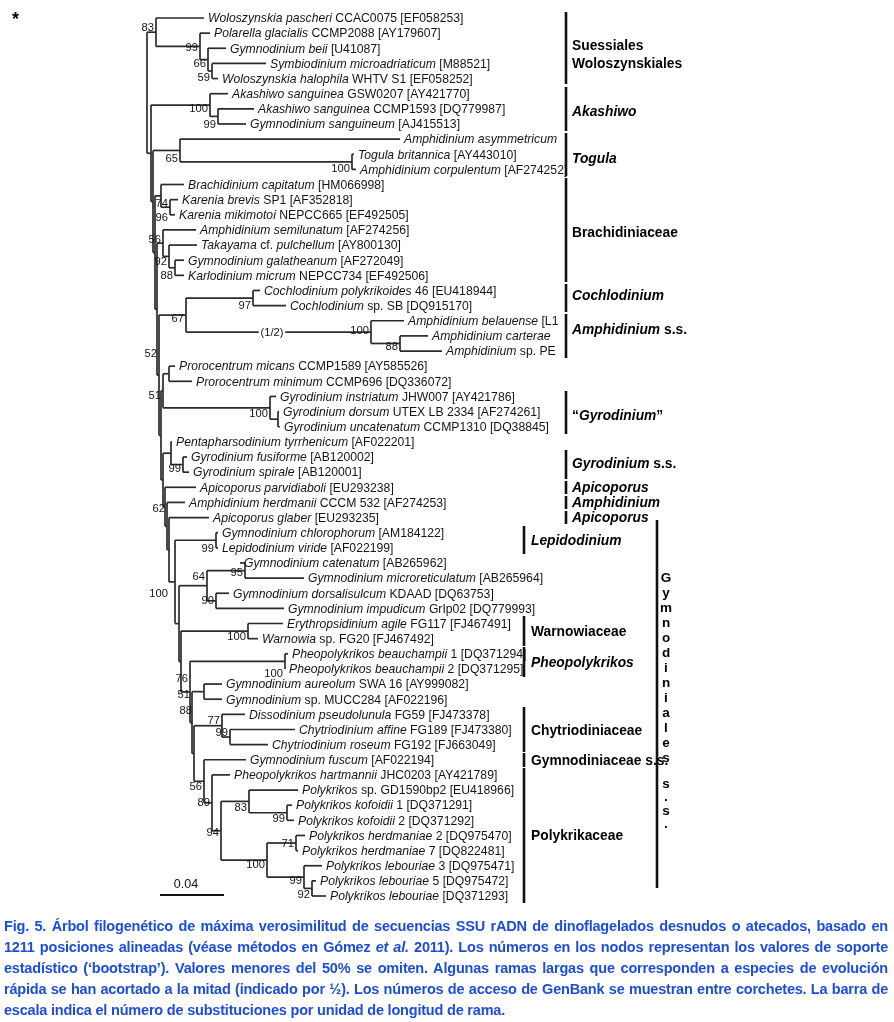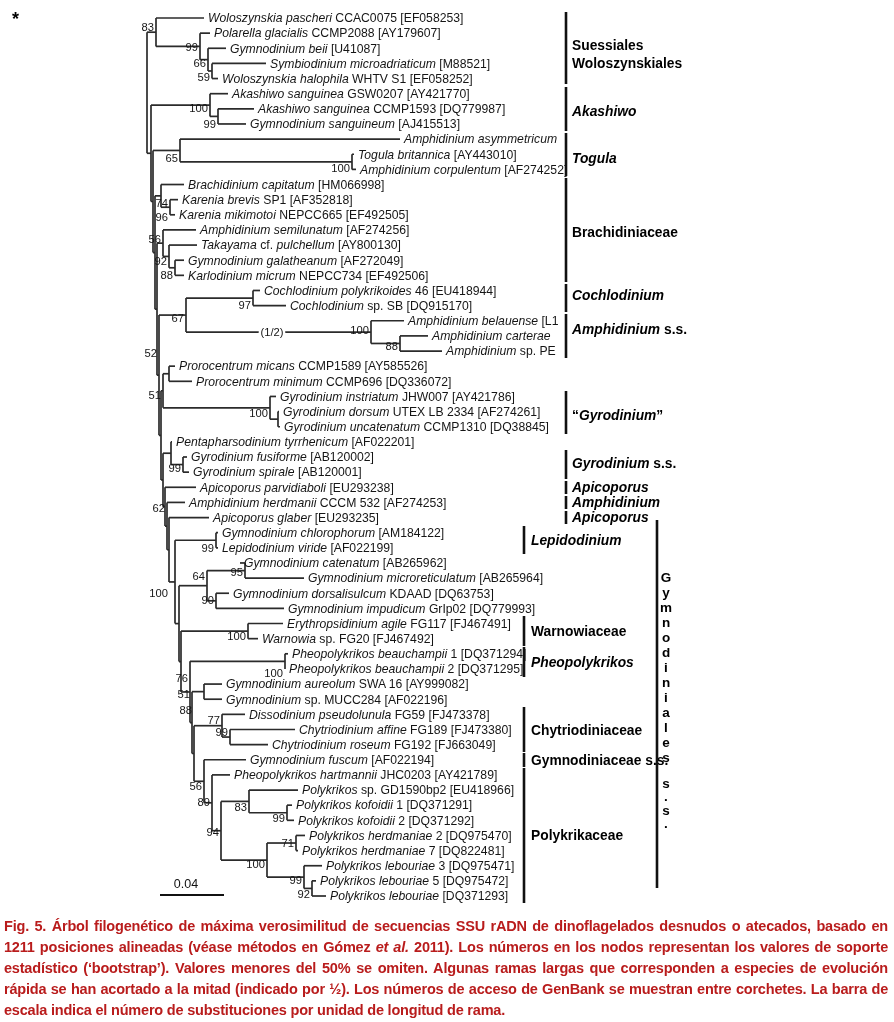--- a/index.html
+++ b/index.html
@@ -9,21 +9,21 @@
   .br{stroke:#2b2b2b;stroke-width:1.7;fill:none;}
   .gbar{stroke:#111;stroke-width:2.6;fill:none;}
   .taxon{font-family:"Liberation Sans",sans-serif;font-size:12.2px;fill:#151515;}
   .sup{font-family:"Liberation Sans",sans-serif;font-size:11.2px;fill:#151515;}
   .grp{font-family:"Liberation Sans",sans-serif;font-size:13.8px;font-weight:bold;fill:#000;}
   .vert{font-family:"Liberation Sans",sans-serif;font-size:13.5px;font-weight:bold;fill:#000;}
   .scalelbl{font-family:"Liberation Sans",sans-serif;font-size:12.5px;fill:#111;}
   .ast{font-family:"Liberation Sans",sans-serif;font-size:18px;font-weight:bold;fill:#000;}
   .halo{paint-order:stroke;stroke:#fff;stroke-width:5px;}
   .caption{position:absolute;left:4px;top:916px;width:884px;
-           font-size:14.5px;font-weight:bold;line-height:1.44;color:#b91c1c;
+           font-size:14.5px;font-weight:bold;line-height:1.44;color:#1d4ed8;
            text-align:justify;letter-spacing:-0.2px;}
   .caption .it{font-style:italic;}
 </style>
 </head>
 <body>
 
 <div class="fig">
   <svg id="tree-svg" width="894" height="912" viewBox="0 0 894 912">
       <line x1="147" y1="32.191874999999996" x2="147" y2="153.2700440955162" class="br"></line>
       <line x1="147" y1="32.191874999999996" x2="156" y2="32.191874999999996" class="br"></line>

